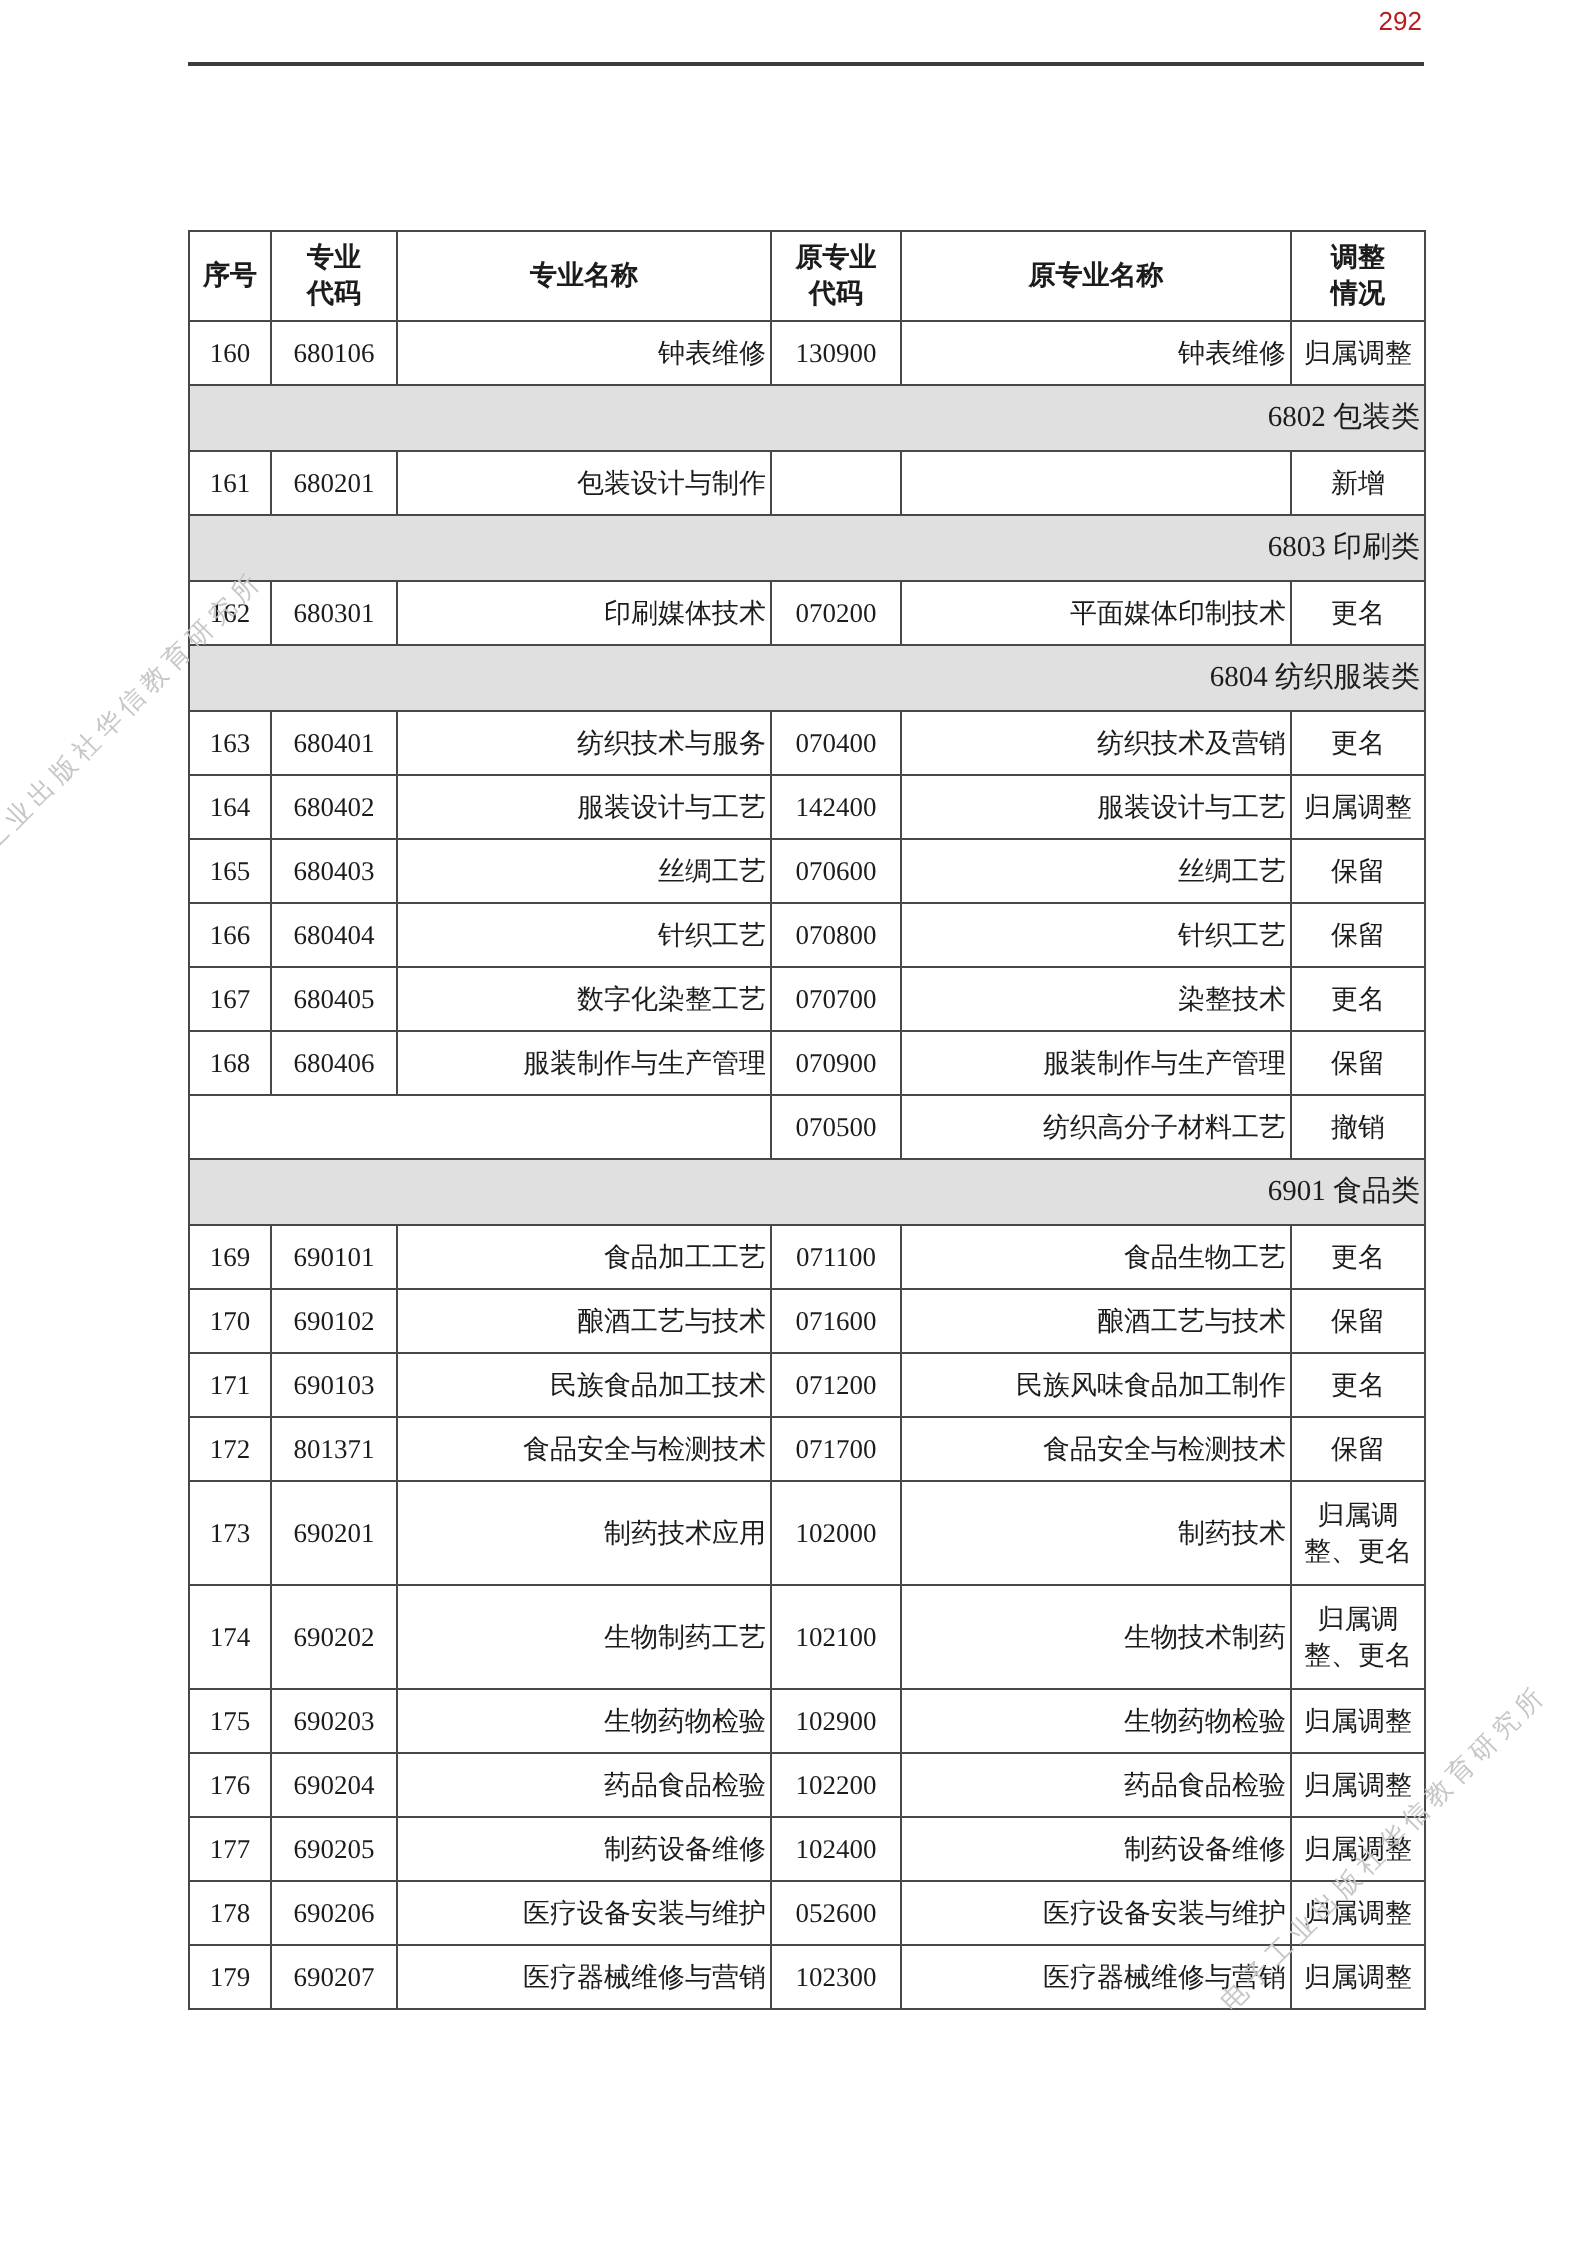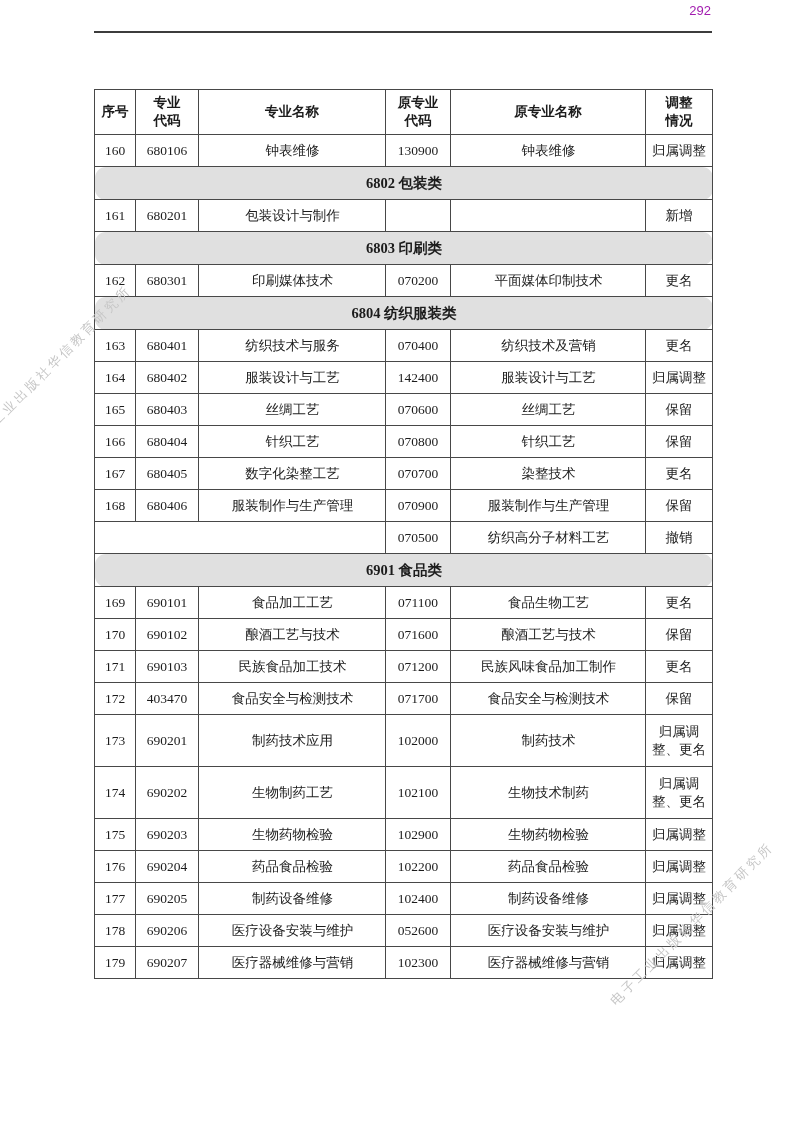--- a/index.html
+++ b/index.html
@@ -10,30 +10,30 @@
     overflow: hidden;
     font-family: "Liberation Serif", "DejaVu Serif", serif;
     color: #1c1c1c;
   }
   .page-number {
     position: absolute;
     top: 3px; left: 94px; width: 617px;
     text-align: right;
     font-size: 13px;
     font-family: "Liberation Sans", sans-serif;
-    color: #a21caf;
+    color: #b91c1c;
   }
   .top-rule {
     position: absolute;
     top: 31px; left: 94px; width: 618px; height: 2px;
     background: #3c3c3c;
   }
   table.spec {
     position: absolute;
-    top: 89px; left: 94px;
+    top: 115px; left: 94px;
     width: 618px;
     border-collapse: collapse;
     table-layout: fixed;
   }
   table.spec col.c-index    { width: 41px; }
   table.spec col.c-code     { width: 63px; }
   table.spec col.c-name     { width: 187px; }
   table.spec col.c-oldcode  { width: 65px; }
   table.spec col.c-oldname  { width: 195px; }
   table.spec col.c-status   { width: 67px; }
@@ -49,28 +49,27 @@
     vertical-align: middle;
     white-space: pre-line;
     height: 42px;
     padding: 1px 0;
     background: #ffffff;
   }
   table.spec tr.item { height: 32px; }
   table.spec tr.item.tall { height: 52px; }
   table.spec td { padding: 2px 2px; vertical-align: middle; }
   table.spec td.center { text-align: center; padding: 2px 1px; }
-  table.spec td.left   { text-align: center; padding-left: 3px; }
+  table.spec td.left   { text-align: right; padding-left: 3px; }
   table.spec tr.section td {
     background: #e0e0e0;
-    font-weight: bold;
+    font-weight: normal;
     font-size: 14.5px;
     padding-left: 3px;
     height: 28px;
-    border-radius: 11px;
   }
   table.spec tr.section.major td {
     background: #c9c9c9;
     font-size: 15px;
     height: 31px;
   }
   .watermark {
     position: absolute;
     font-size: 13px;
     letter-spacing: 3px;
@@ -219,21 +218,21 @@
       <tr class="item">
         <td class="center">171</td>
         <td class="center">690103</td>
         <td class="left">民族食品加工技术</td>
         <td class="center">071200</td>
         <td class="left">民族风味食品加工制作</td>
         <td class="center">更名</td>
       </tr>
       <tr class="item">
         <td class="center">172</td>
-        <td class="center">403470</td>
+        <td class="center">801371</td>
         <td class="left">食品安全与检测技术</td>
         <td class="center">071700</td>
         <td class="left">食品安全与检测技术</td>
         <td class="center">保留</td>
       </tr>
       <tr class="item tall">
         <td class="center">173</td>
         <td class="center">690201</td>
         <td class="left">制药技术应用</td>
         <td class="center">102000</td>

